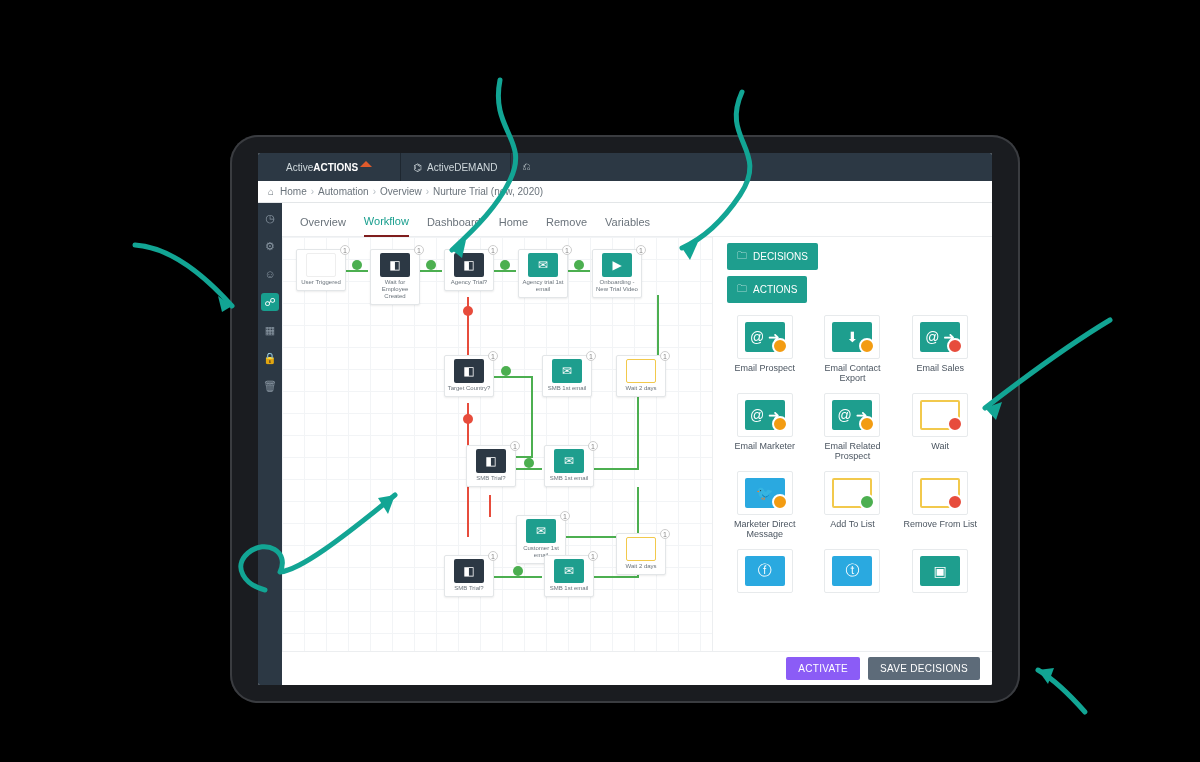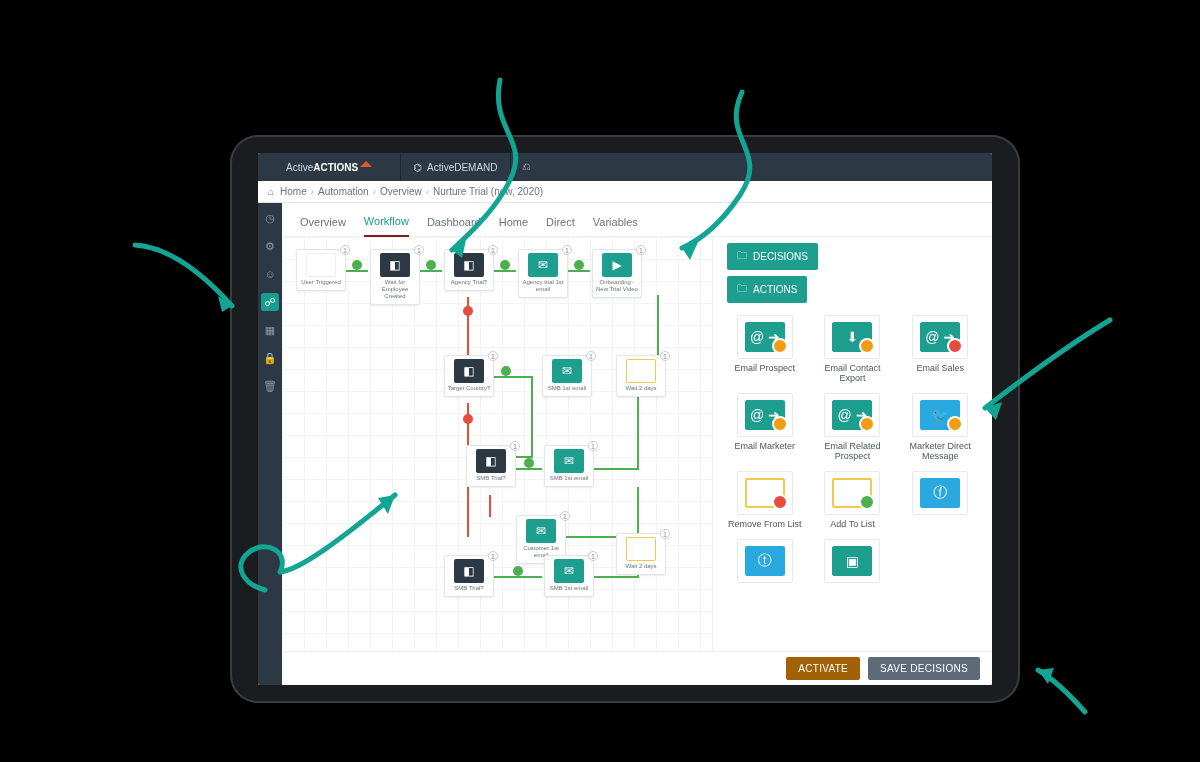--- a/index.html
+++ b/index.html
@@ -79,21 +79,21 @@
   .pcard .picon .base.cal{background:#fff;border:2px solid #f2c94c}
   .pcard .picon .base.tw{background:#2aa9e0}
   .pcard .picon .base.list{background:#fff;border:2px solid #f2c94c}
   .pcard .picon .corner{position:absolute;right:4px;bottom:4px;width:16px;height:16px;border-radius:50%;background:#f39c12;border:2px solid #fff}
   .pcard .picon .corner.red{background:#e74c3c}
   .pcard .picon .corner.green{background:#4caf50}
 
   
   .footerbar{position:absolute;left:24px;right:0;bottom:0;height:34px;background:#fff;border-top:1px solid #eceef0;display:flex;align-items:center;justify-content:flex-end;padding:0 12px;gap:8px}
   .btn{font-size:10px;color:#fff;padding:6px 12px;border-radius:2px;cursor:pointer;letter-spacing:.3px}
-  .btn.act{background:#a16207}
+  .btn.act{background:#8b5cf6}
   .btn.save{background:#5d6b79}
 
   
   .annot{position:absolute;inset:0;width:1200px;height:762px;pointer-events:none}
   .annot path{stroke:#12a594;stroke-width:5;fill:none;stroke-linecap:round;stroke-linejoin:round}
   .annot .head{fill:#12a594;stroke:none}
 </style>
 </head>
 <body>
 
@@ -138,21 +138,21 @@
         <div class="ritem">🗑</div>
       </div>
 
       <div class="content">
 
         <div class="subtabs">
           <div class="st">Overview</div>
           <div class="st active">Workflow</div>
           <div class="st">Dashboard</div>
           <div class="st">Home</div>
-          <div class="st">Direct</div>
+          <div class="st">Remove</div>
           <div class="st">Variables</div>
         </div>
 
         <div class="workarea">
 
           <div class="canvaswrap">
             <div class="canvas">
 
               <svg class="wires">
                 <defs>
@@ -317,41 +317,48 @@
                   </div>
                 <span>Email Marketer</span>
               </div>
               <div class="pcard">
                 <div class="picon">
                     <div class="base">@ ➜</div>
                     <div class="corner"></div>
                   </div>
                 <span>Email Related Prospect</span>
               </div>
+              <div class="pcard">
+                <div class="picon">
+                    <div class="base cal">▦</div>
+                    <div class="corner red"></div>
+                  </div>
+                <span>Wait</span>
+              </div>
 
               <div class="pcard">
                 <div class="picon">
                     <div class="base tw">🐦</div>
                     <div class="corner"></div>
                   </div>
                 <span>Marketer Direct Message</span>
               </div>
               <div class="pcard">
                 <div class="picon">
                     <div class="base list">≣</div>
+                    <div class="corner green"></div>
+                  </div>
+                <span>Add To List</span>
+              </div>
+              <div class="pcard">
+                <div class="picon">
+                    <div class="base list">≣</div>
                     <div class="corner red"></div>
                   </div>
                 <span>Remove From List</span>
-              </div>
-              <div class="pcard">
-                <div class="picon">
-                    <div class="base list">≣</div>
-                    <div class="corner green"></div>
-                  </div>
-                <span>Add To List</span>
               </div>
 
               <div class="pcard">
                   <div class="picon">
                     <div class="base tw">ⓕ</div>
                   </div>
                 </div>
               <div class="pcard">
                   <div class="picon">
                     <div class="base tw">ⓣ</div>

